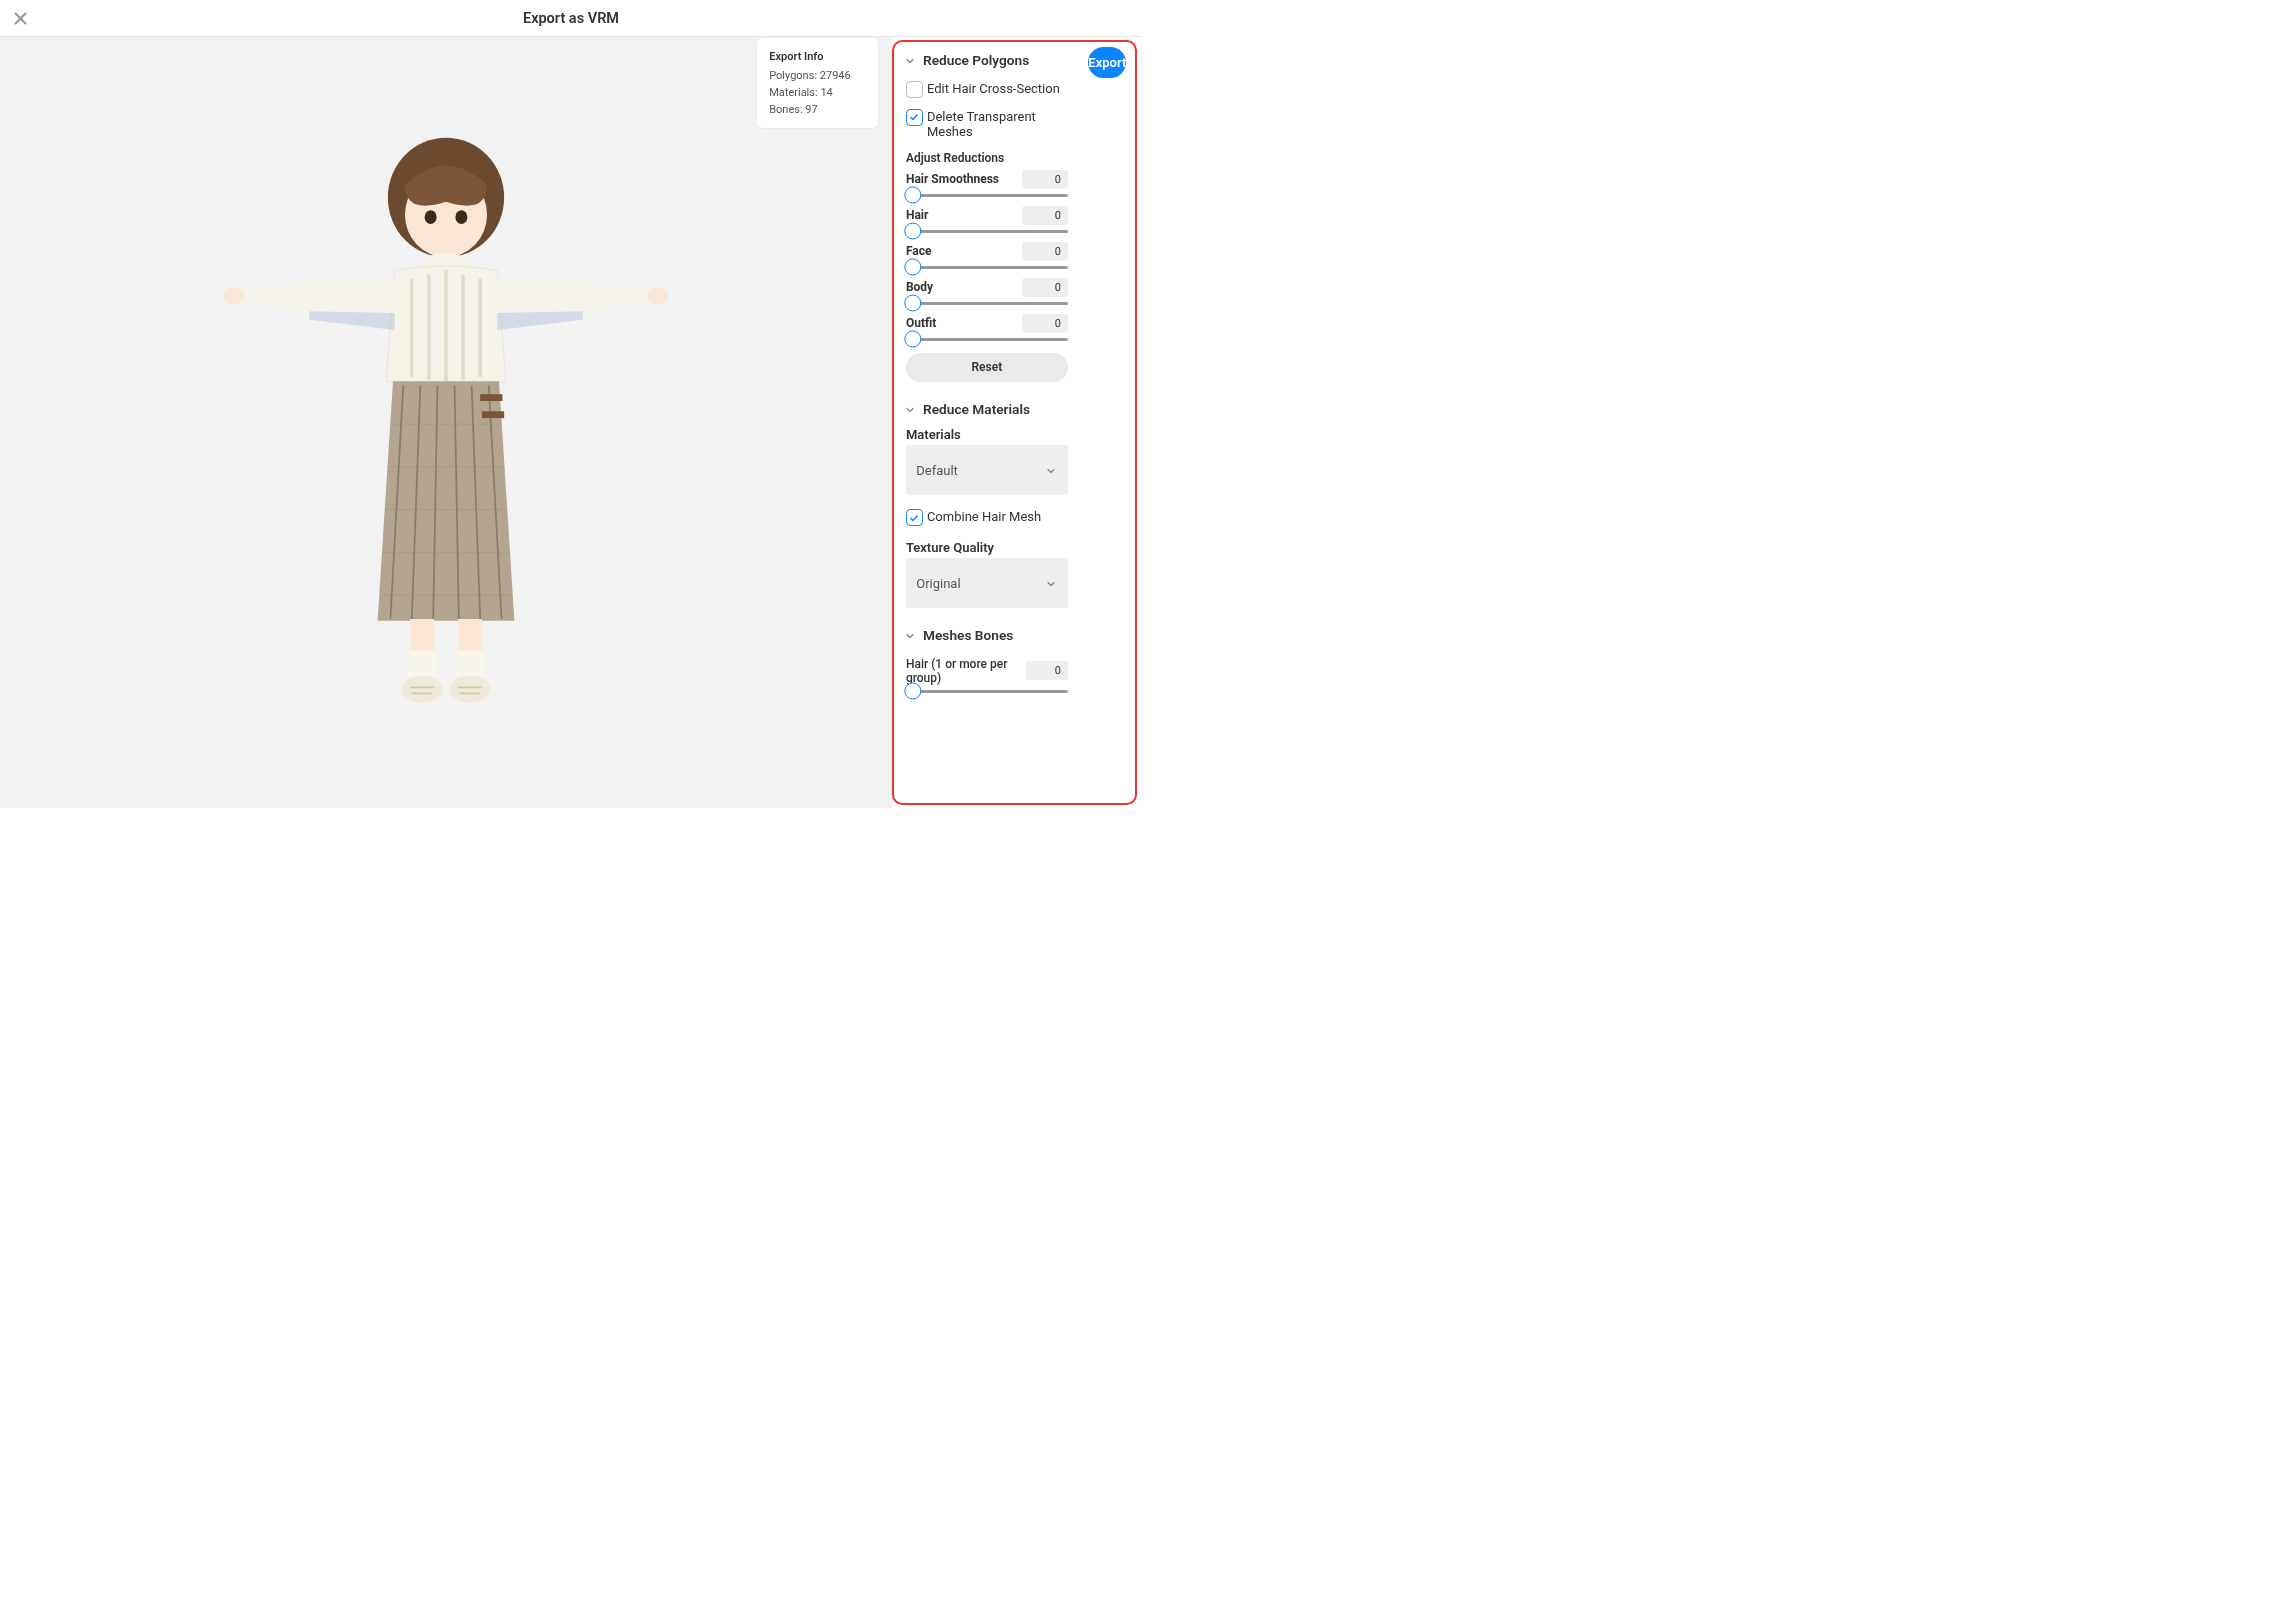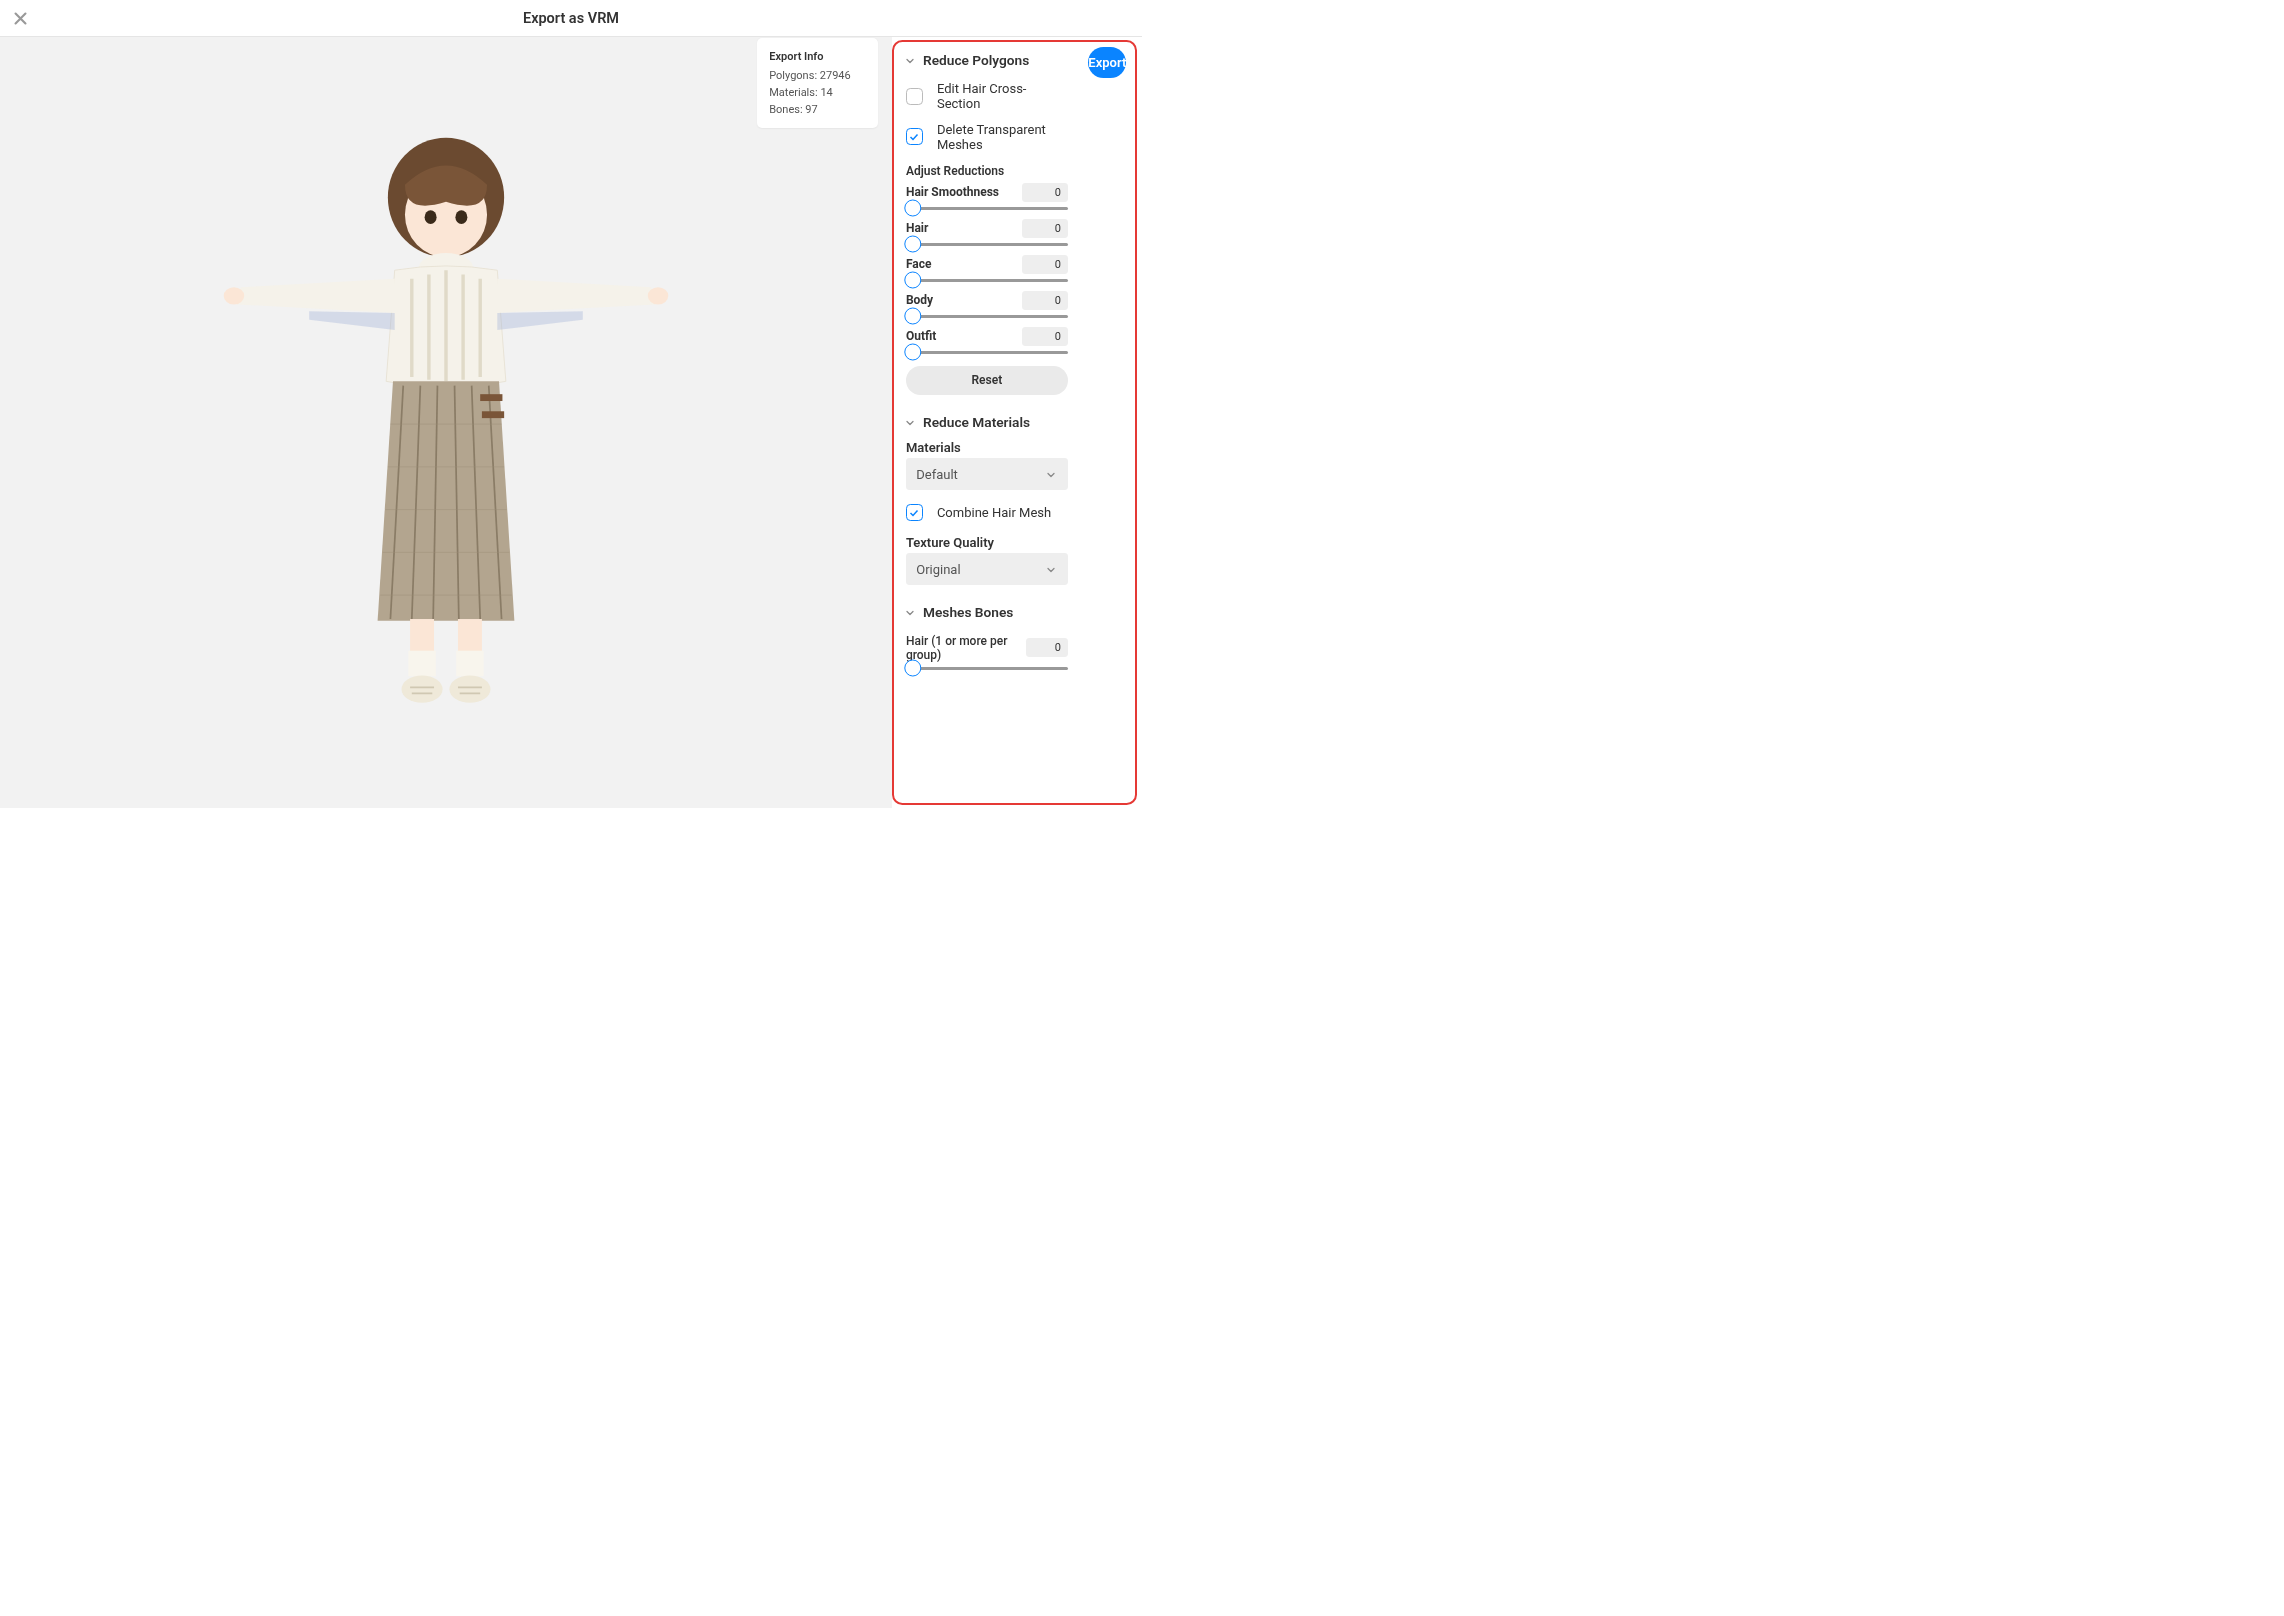--- a/index.html
+++ b/index.html
@@ -117,22 +117,21 @@
   font-weight: 600;
   color: #333;
 }
 .section-body {
   padding: 5.1px 12px 8.6px 12px;
 }
 
 
 .checkbox-row {
   display: flex;
-  align-items: center;
-  gap: 14px;
+  gap: 4px;
   padding: 5.1px 0;
 }
 .checkbox {
   width: 17px;
   height: 17px;
   border: 1.7px solid #bbb;
   border-radius: 4.3px;
   display: flex;
   align-items: center;
   justify-content: center;
@@ -218,21 +217,21 @@
   font-size: 12px;
   font-weight: 600;
   color: #333;
   cursor: pointer;
   margin-top: 6.8px;
 }
 
 
 .dropdown {
   width: 100%;
-  height: 32px;
+  height: 50px;
   background: #eee;
   border-radius: 3.4px;
   display: flex;
   align-items: center;
   justify-content: space-between;
   padding: 0 10.3px;
   cursor: pointer;
   margin-top: 3.4px;
 }
 .dropdown-label {

